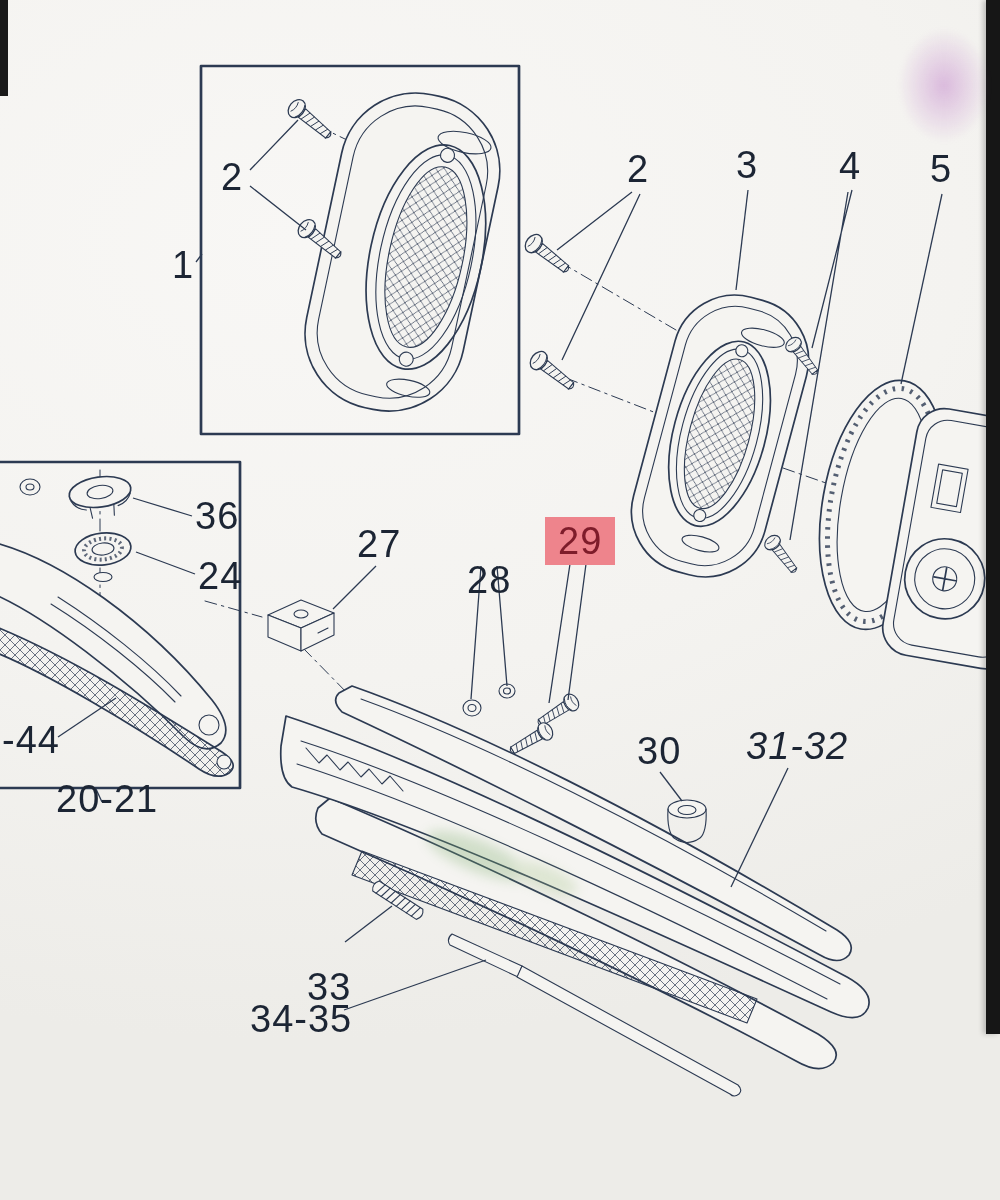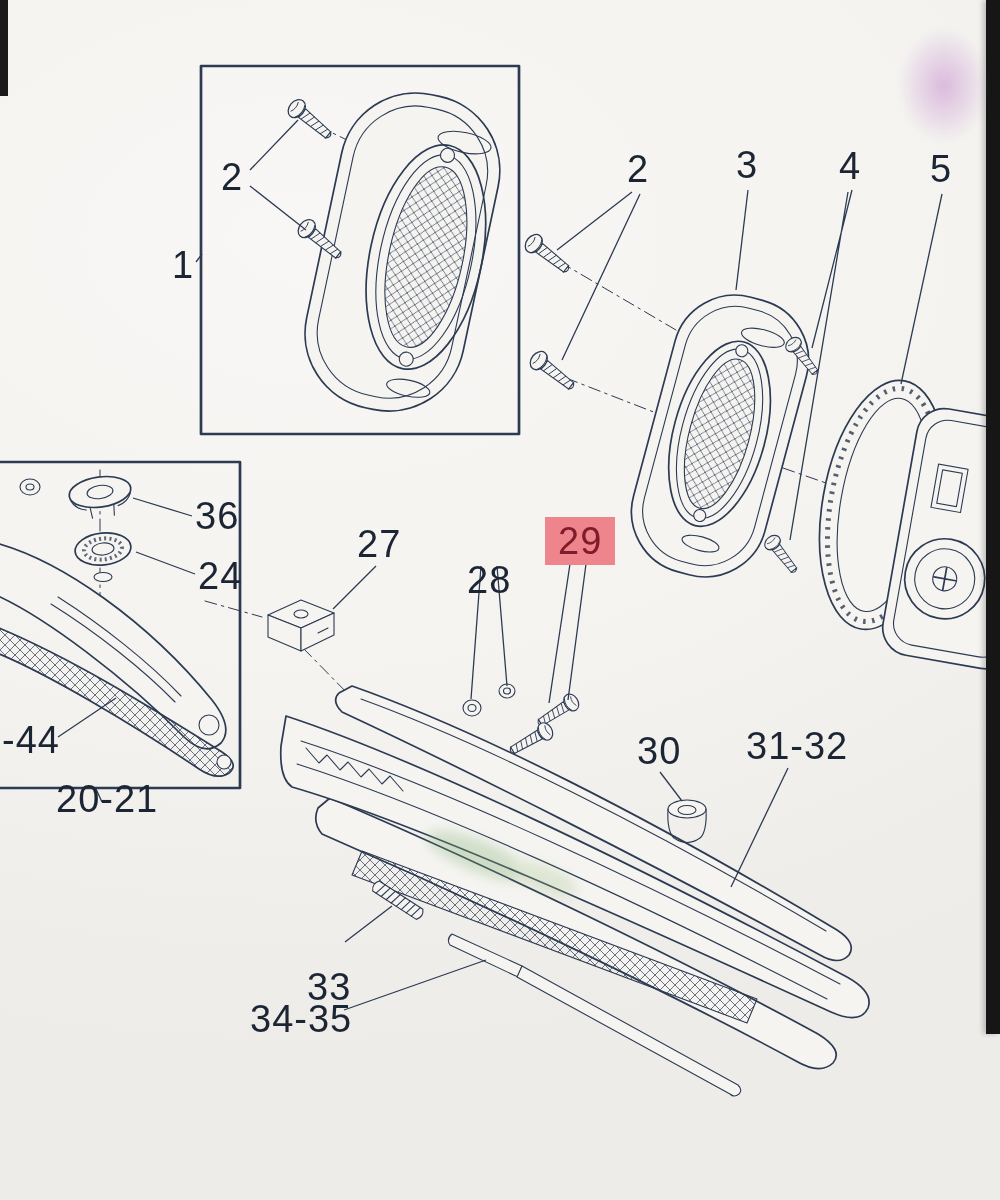--- a/index.html
+++ b/index.html
@@ -224,21 +224,21 @@
       <div class="part-label" style="left: 839px; top: 147px;">4</div>
       <div class="part-label" style="left: 930px; top: 150px;">5</div>
       <div class="part-label" style="left: 195px; top: 497px;">36</div>
       <div class="part-label" style="left: 198px; top: 557px;">24</div>
       <div class="part-label" style="left: 2px; top: 721px;">-44</div>
       <div class="part-label" style="left: 56px; top: 780px;">20-21</div>
       <div class="part-label" style="left: 357px; top: 525px;">27</div>
       <div class="part-label" style="left: 467px; top: 525px; margin-top: 36px;">28</div>
       <div class="part-label highlighted" style="left: 558px; top: 522px;">29</div>
       <div class="part-label" style="left: 637px; top: 732px;">30</div>
-      <div class="part-label" style="left: 746px; top: 727px;">31-32</div>
+      <div class="part-label" style="left: 746px; top: 727px; font-style: italic;">31-32</div>
       <div class="part-label" style="left: 307px; top: 968px;">33</div>
       <div class="part-label" style="left: 250px; top: 1000px;">34-35</div>
     </div>
 
   <div class="scan-edge-right"></div>
   <div class="scan-edge-left"></div>
   <div class="scan-smudge"></div>
 </div>
 
 </body></html>

